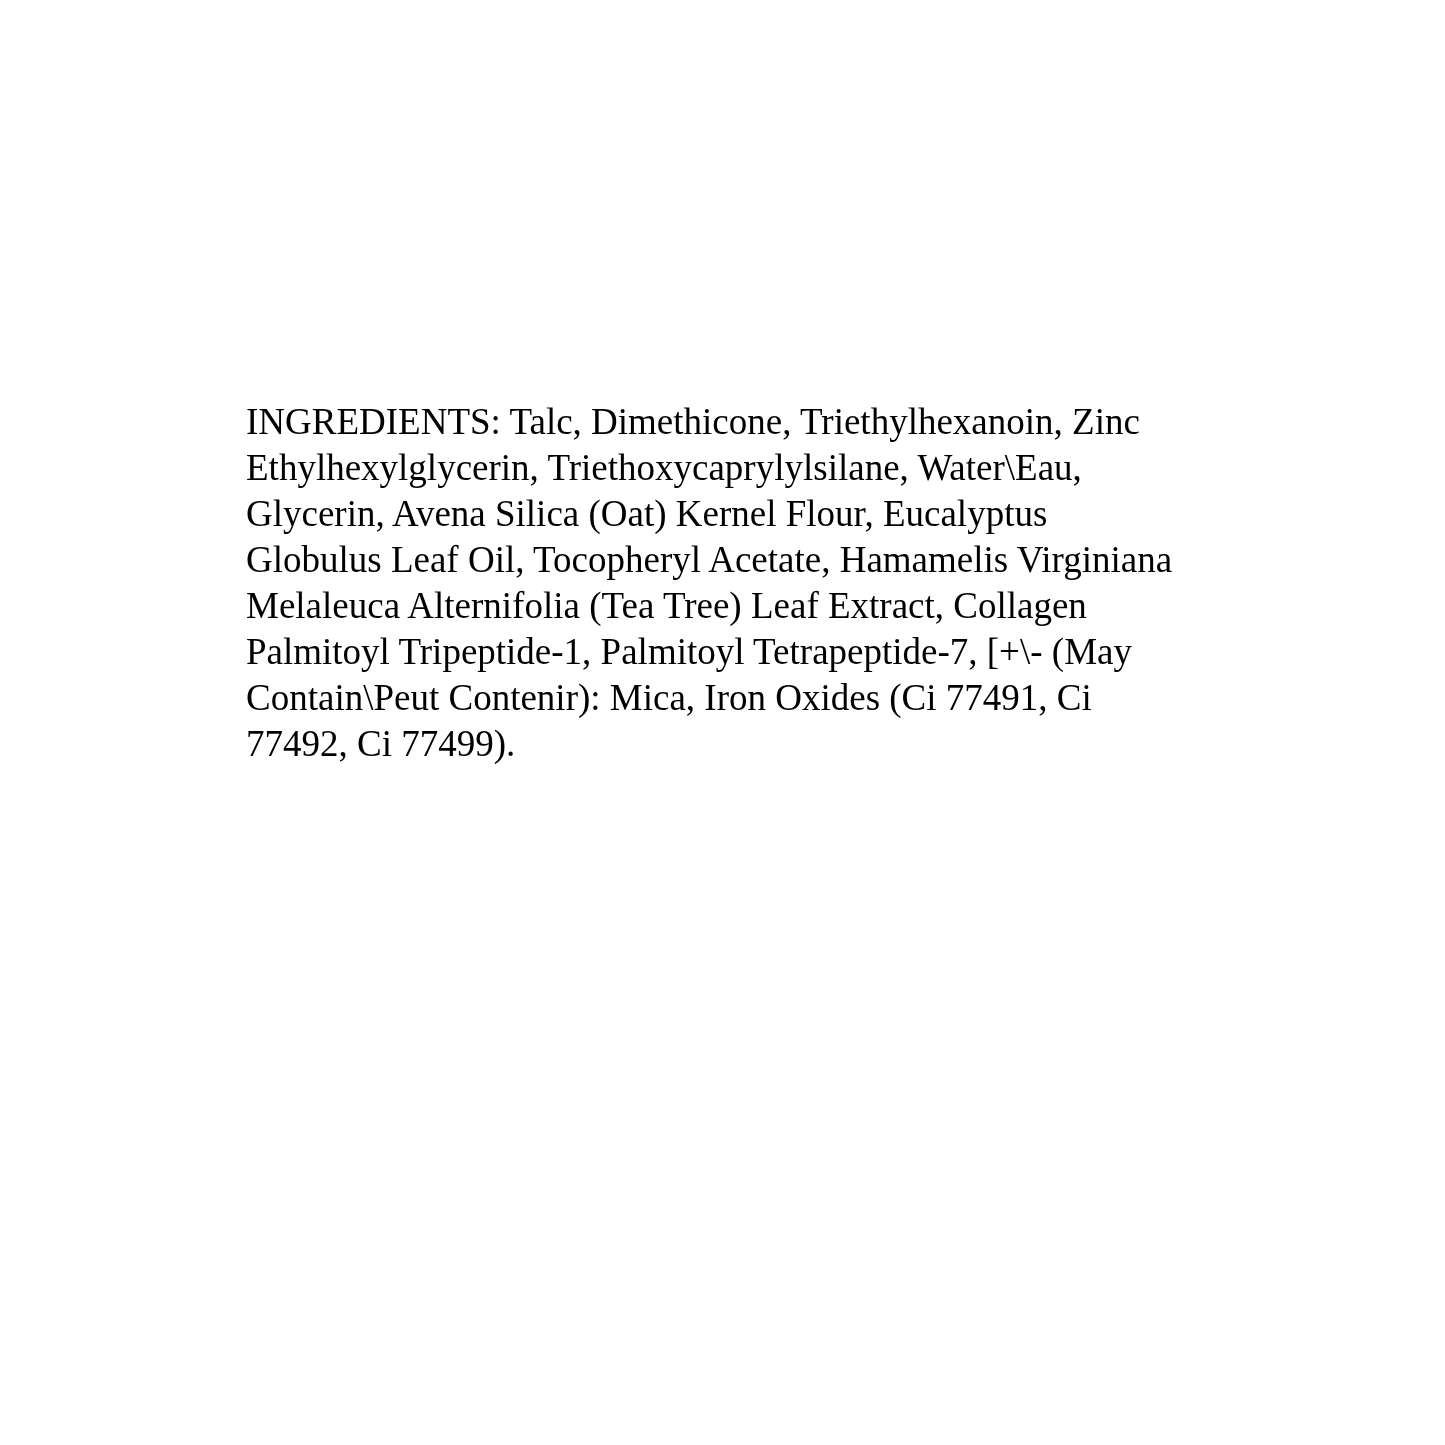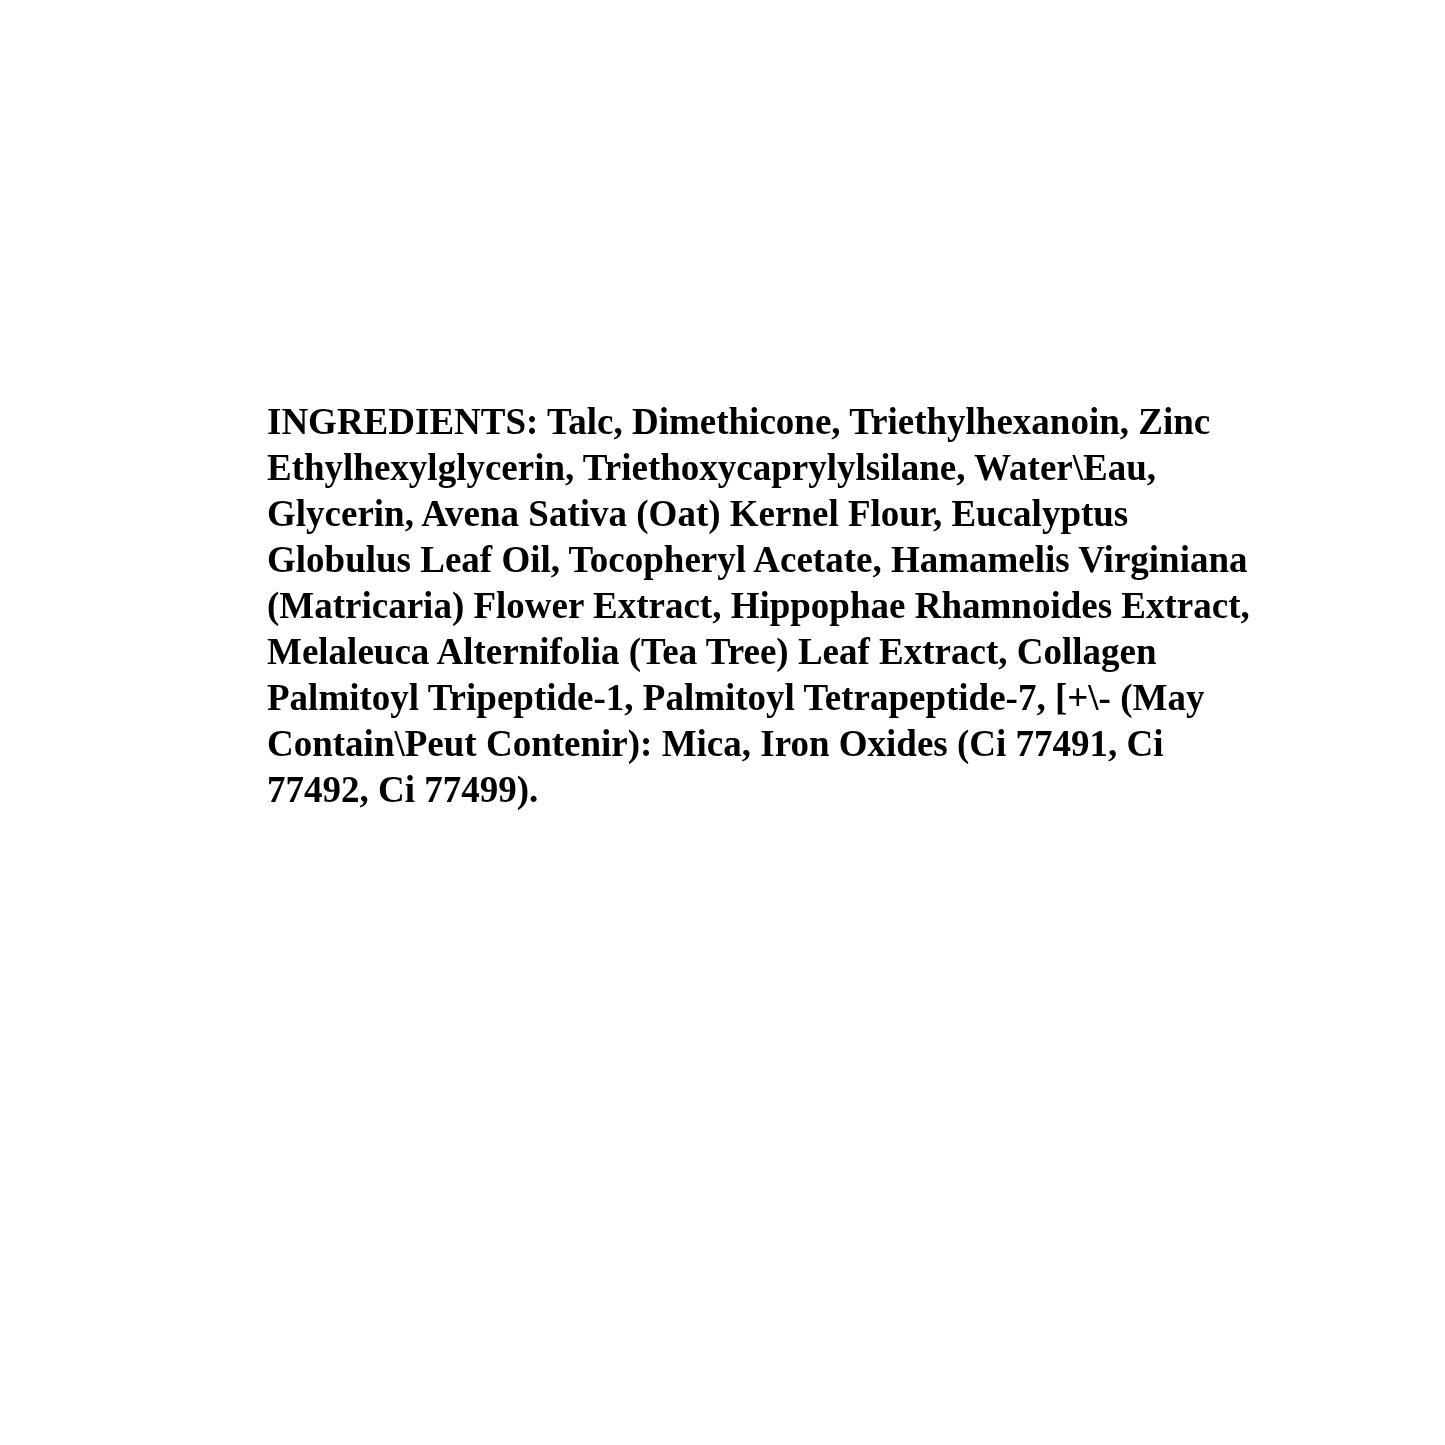--- a/index.html
+++ b/index.html
@@ -8,40 +8,39 @@
   }
   body {
     width: 1445px;
     height: 1445px;
     background: #ffffff;
     position: relative;
     overflow: hidden;
   }
   .ingredients-block {
     position: absolute;
-    left: 267px;
+    left: 246px;
     top: 399px;
     width: 990px;
     color: #000000;
     font-family: "Liberation Serif", "DejaVu Serif", serif;
     font-size: 37px;
     line-height: 46px;
-    font-weight: 700;
+    font-weight: 400;
   }
   .ingredients-line {
     white-space: nowrap;
     height: 46px;
   }
 </style>
 </head>
 <body>
 
 <div class="ingredients-block">
   <div class="ingredients-line">INGREDIENTS: Talc, Dimethicone, Triethylhexanoin, Zinc</div>
   <div class="ingredients-line">Ethylhexylglycerin, Triethoxycaprylylsilane, Water\Eau,</div>
-  <div class="ingredients-line">Glycerin, Avena Sativa (Oat) Kernel Flour, Eucalyptus</div>
+  <div class="ingredients-line">Glycerin, Avena Silica (Oat) Kernel Flour, Eucalyptus</div>
   <div class="ingredients-line">Globulus Leaf Oil, Tocopheryl Acetate, Hamamelis Virginiana</div>
-  <div class="ingredients-line">(Matricaria) Flower Extract, Hippophae Rhamnoides Extract,</div>
   <div class="ingredients-line">Melaleuca Alternifolia (Tea Tree) Leaf Extract, Collagen</div>
   <div class="ingredients-line">Palmitoyl Tripeptide-1, Palmitoyl Tetrapeptide-7, [+\- (May</div>
   <div class="ingredients-line">Contain\Peut Contenir): Mica, Iron Oxides (Ci 77491, Ci</div>
   <div class="ingredients-line">77492, Ci 77499).</div>
 </div>
 
 </body></html>

